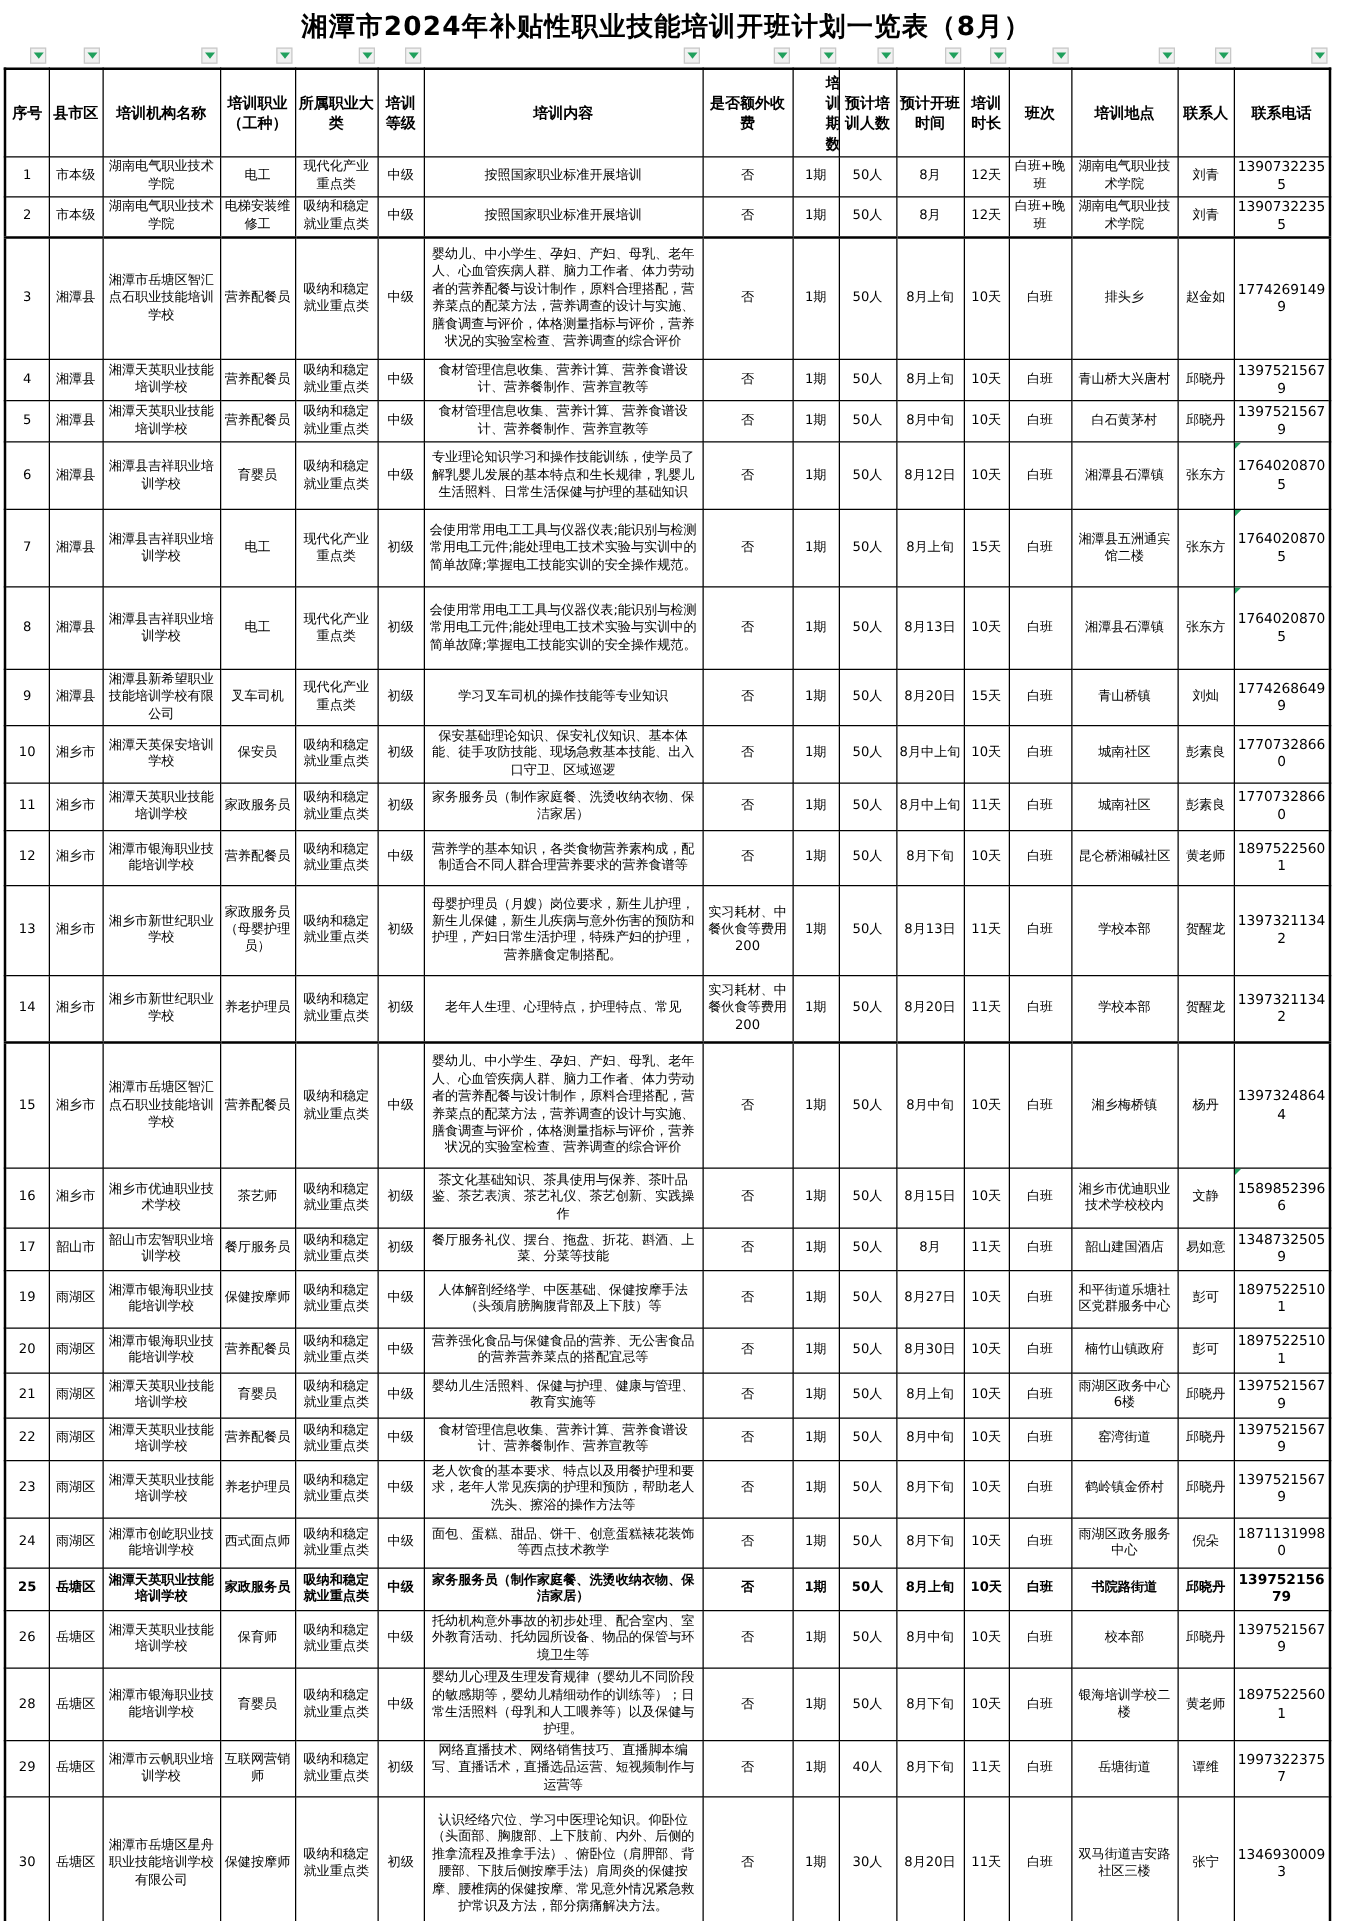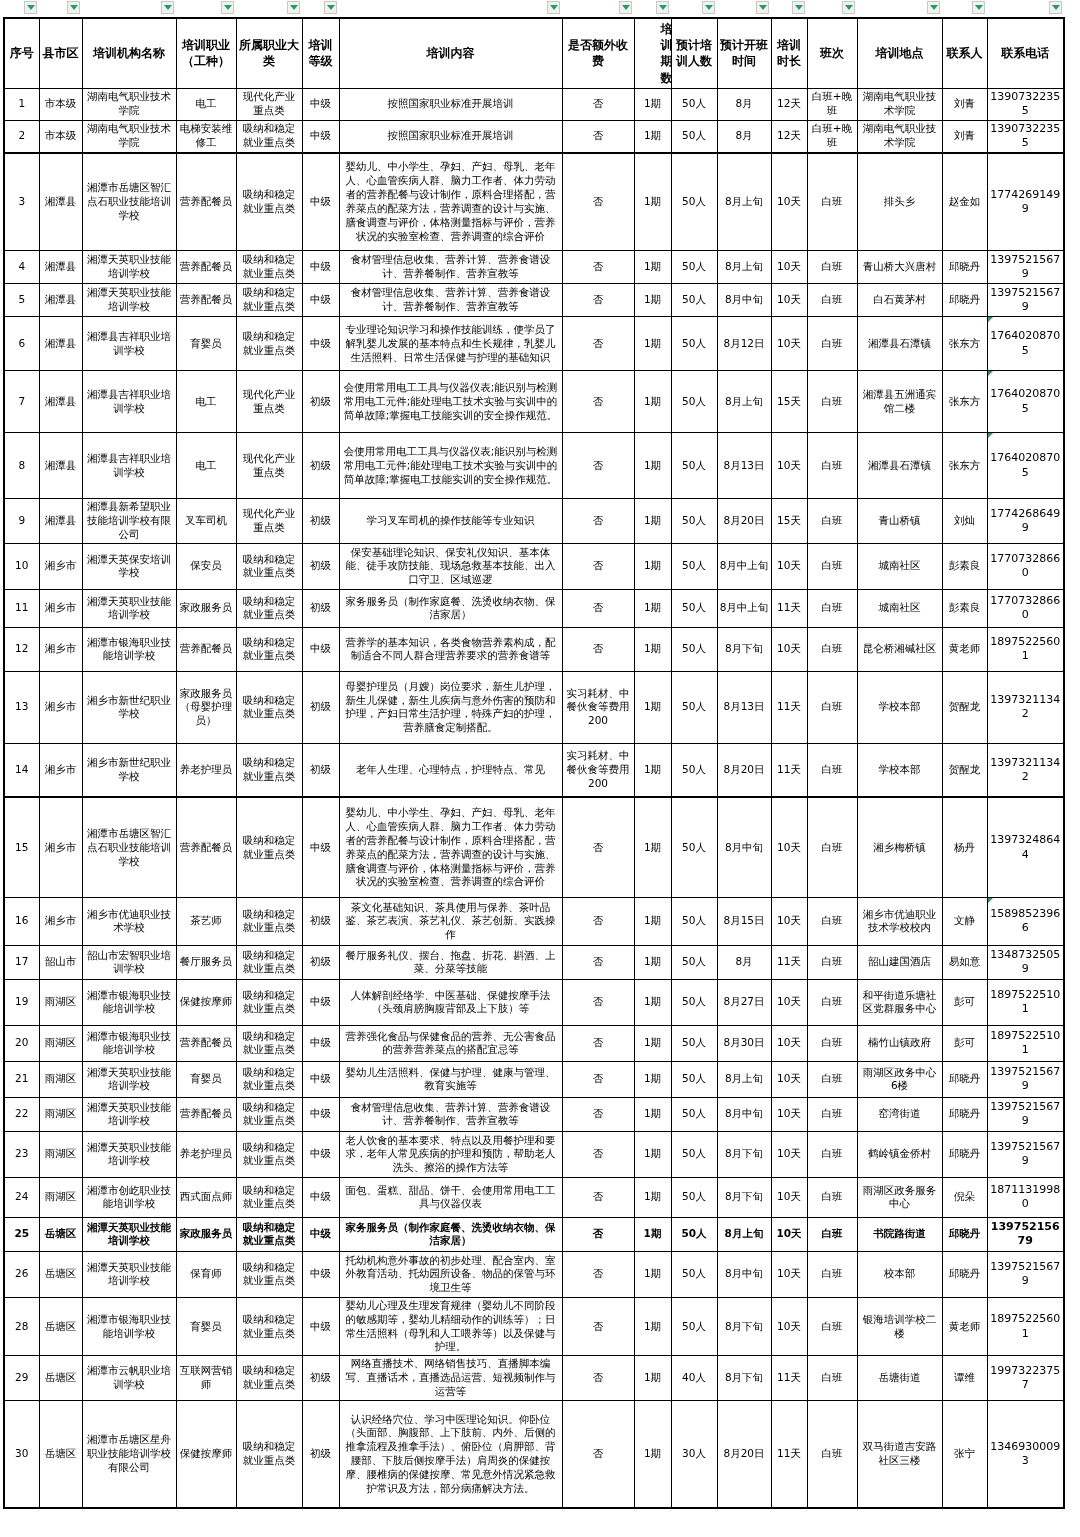--- a/index.html
+++ b/index.html
@@ -17,20 +17,21 @@
   table.grid td.num { font-size:11px; }
   tbody tr:nth-child(3) td, tbody tr:nth-child(15) td { border-top-width:2px; }
   td.flagged { position:relative; }
   td.flagged::before { content:""; position:absolute; top:0; left:0; width:0; height:0;
                        border-top:5px solid #21a05d; border-right:5px solid transparent; }
 </style>
 </head>
 <body>
 
 <div class="sheet">
+  <div class="sheet-title">湘潭市2024年补贴性职业技能培训开班计划一览表（8月）</div>
   <div class="filter-strip" id="filter-strip">
       <span class="filter-btn" style="left: 21px;">
         <span class="filter-tri"></span>
       </span>
       <span class="filter-btn" style="left: 64px;">
         <span class="filter-tri"></span>
       </span>
       <span class="filter-btn" style="left: 158px;">
         <span class="filter-tri"></span>
       </span>
@@ -510,21 +511,21 @@
           <td>邱晓丹</td>
           <td class="num">13975215679</td>
         </tr>
         <tr style="height: 40px;">
           <td>24</td>
           <td>雨湖区</td>
           <td>湘潭市创屹职业技能培训学校</td>
           <td>西式面点师</td>
           <td>吸纳和稳定就业重点类</td>
           <td>中级</td>
-          <td>面包、蛋糕、甜品、饼干、会使用常用电工工具与仪器仪表</td>
+          <td>面包、蛋糕、甜品、饼干、创意蛋糕裱花装饰等西点技术教学</td>
           <td>否</td>
           <td>1期</td>
           <td>50人</td>
           <td>8月下旬</td>
           <td>10天</td>
           <td>白班</td>
           <td>雨湖区政务服务中心</td>
           <td>倪朵</td>
           <td class="num">18711319980</td>
         </tr>

